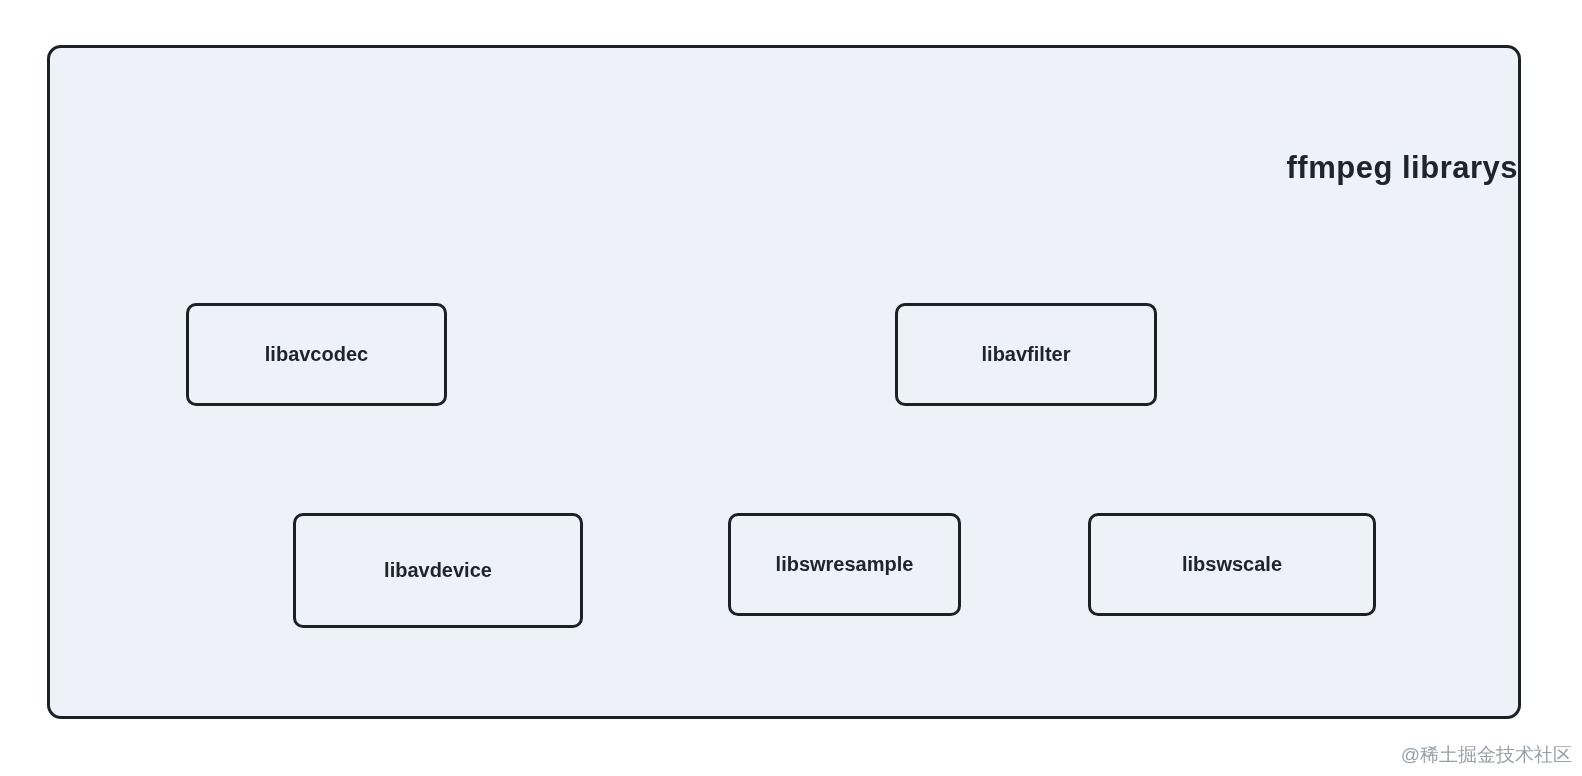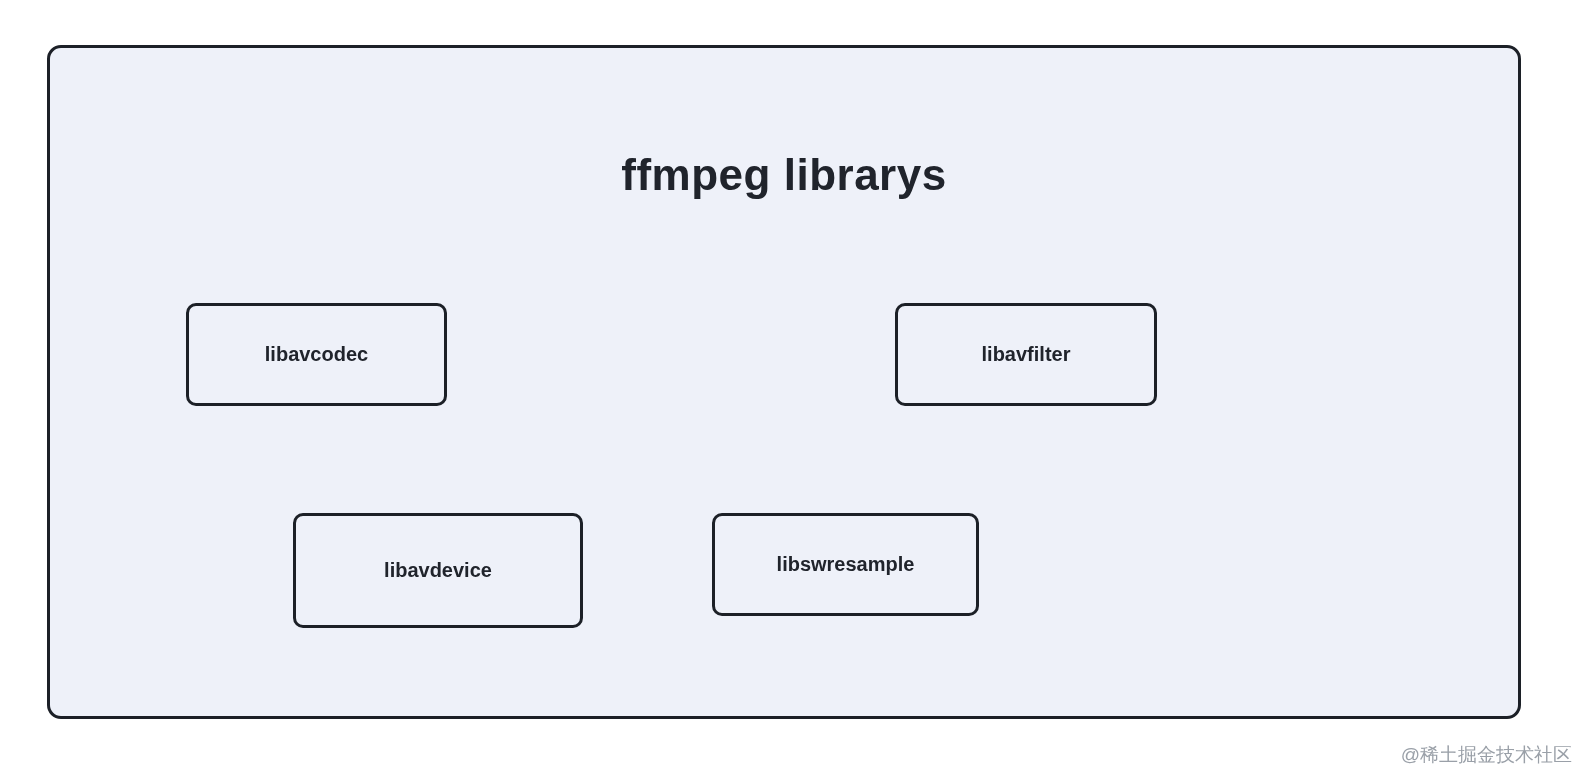--- a/index.html
+++ b/index.html
@@ -24,22 +24,22 @@
     height: 674px;
     background: #eef1f9;
     border: 3px solid #1c2027;
     border-radius: 14px;
   }
   .diagram-title {
     position: absolute;
     left: 0;
     right: 0;
     top: 102px;
-    text-align: center;
-    font-size: 44px;
+    text-align: right;
+    font-size: 31px;
     font-weight: bold;
     color: #20242c;
     letter-spacing: 0.5px;
   }
   .lib-box {
     position: absolute;
     background: #eef1f9;
     border: 3px solid #1c2027;
     border-radius: 10px;
     display: flex;
@@ -49,21 +49,21 @@
     font-weight: bold;
     color: #20242c;
   }
   
   .box-1 { left: 136px; top: 255px; width: 261px; height: 103px; }
   .box-2 { left: 484px; top: 255px; width: 261px; height: 103px; }
   .box-3 { left: 845px; top: 255px; width: 262px; height: 103px; }
   .box-4 { left: 1190px; top: 255px; width: 251px; height: 103px; }
   
   .box-5 { left: 243px; top: 465px; width: 290px; height: 115px; }
-  .box-6 { left: 662px; top: 465px; width: 267px; height: 103px; }
+  .box-6 { left: 678px; top: 465px; width: 233px; height: 103px; }
   .box-7 { left: 1038px; top: 465px; width: 288px; height: 103px; }
 
   .watermark {
     position: absolute;
     right: 10px;
     bottom: 8px;
     font-size: 19px;
     color: #9aa0a8;
   }
 </style>
@@ -86,17 +86,20 @@
 
 
     <div class="lib-box box-5">
       <span>libavdevice</span>
     </div>
 
     <div class="lib-box box-6">
       <span>libswresample</span>
     </div>
 
+    <div class="lib-box box-7">
+      <span>libswscale</span>
+    </div>
   </div>
 
   <div class="watermark">@稀土掘金技术社区</div>
 
 </div>
 
 </body></html>

